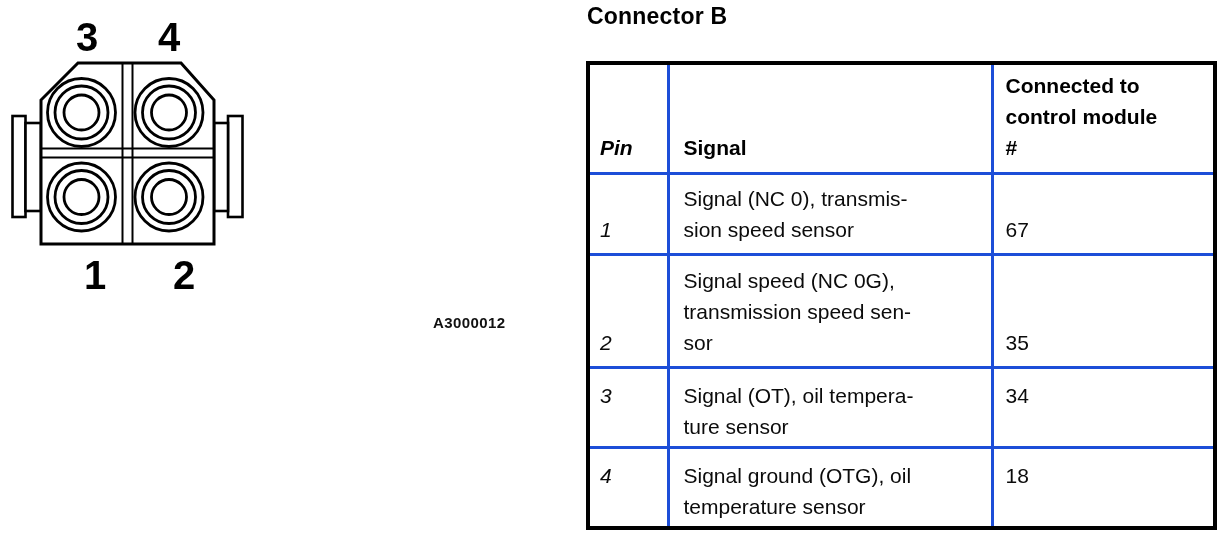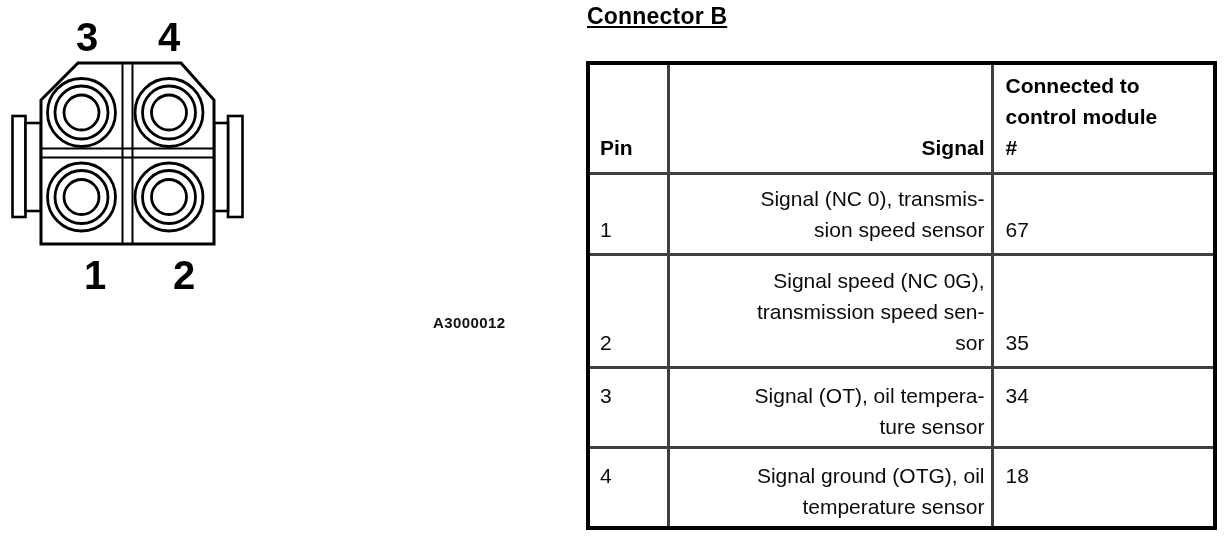--- a/index.html
+++ b/index.html
@@ -22,37 +22,37 @@
   .pin-label-1 { left:68px; top:255px; }
   .pin-label-2 { left:157px; top:255px; }
   .figure-code {
     position:absolute; left:433px; top:314px;
     font-size:15px; font-weight:700; letter-spacing:0.4px; color:#111;
   }
 
   
   .section-title {
     position:absolute; left:587px; top:3px;
-    font-size:23px; font-weight:700; letter-spacing:0.2px; color:#000;text-decoration:underline;
+    font-size:23px; font-weight:700; letter-spacing:0.2px; color:#000;
   }
 
   
   .pin-table {
     position:absolute; left:586px; top:61px;
     border-collapse:collapse; table-layout:fixed;
     border:4px solid #000;
   }
   .pin-table td {
-    border:3px solid #404040;
+    border:3px solid #1d4ed8;
     font-size:21px; line-height:31px; color:#0b0b0b;
     padding-left:12px; padding-right:6px;
     overflow:hidden;
   }
-  .pin-table td.col-pin    { padding-left:10px; }
-  .pin-table td.col-signal { padding-left:14px;text-align:right; }
+  .pin-table td.col-pin    { padding-left:10px;font-style:italic; }
+  .pin-table td.col-signal { padding-left:14px; }
   .pin-table tr.header-row td {
     font-weight:700; vertical-align:bottom; padding-bottom:9px; color:#000;
   }
   .pin-table tr.vb td { vertical-align:bottom; padding-bottom:8px; padding-top:8px; }
   .pin-table tr.vt td { vertical-align:top;    padding-top:11px;  padding-bottom:4px; }
 </style>
 </head>
 <body>
 
 <div class="page">

